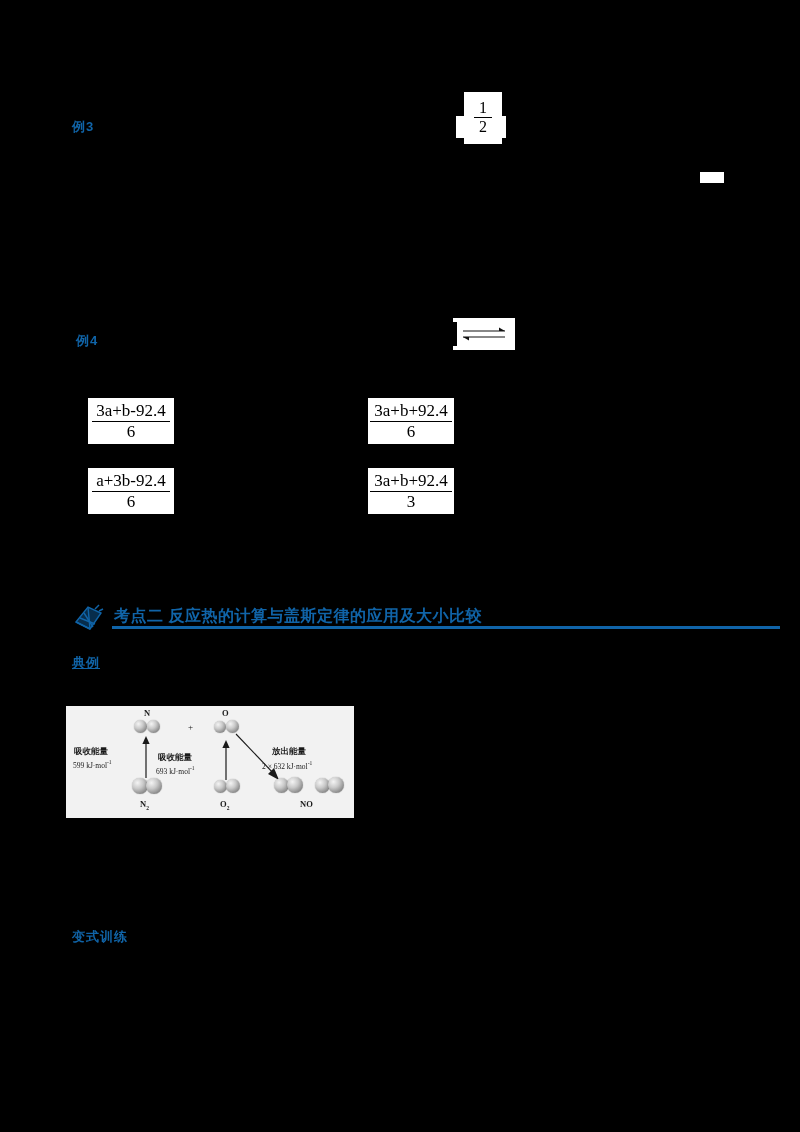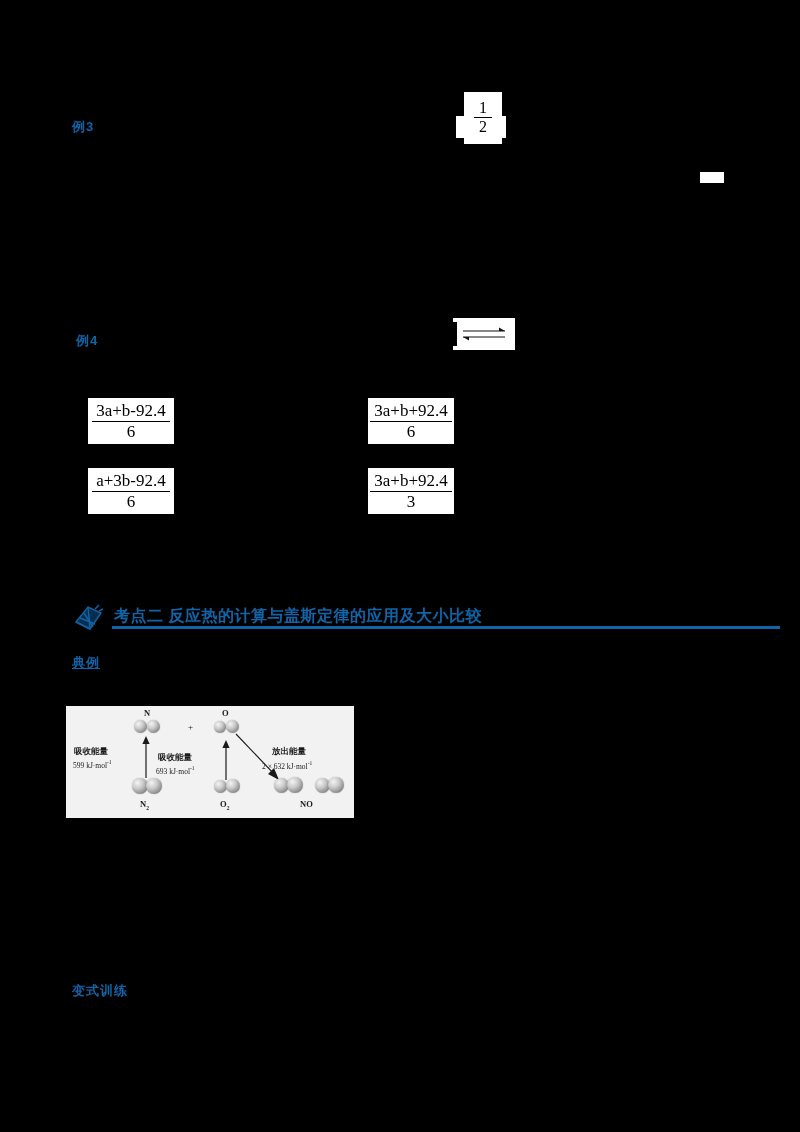--- a/index.html
+++ b/index.html
@@ -226,15 +226,15 @@
     <div class="atom" style="left:160px;top:73px;width:14px;height:14px;"></div>
     <div class="lbl atom-label" style="left:154px;top:93px;"><span>O</span><span class="sub">2</span></div>
 
     <div class="atom" style="left:208px;top:72px;width:15px;height:15px;"></div>
     <div class="atom" style="left:221px;top:71px;width:16px;height:16px;"></div>
     <div class="atom" style="left:249px;top:72px;width:15px;height:15px;"></div>
     <div class="atom" style="left:262px;top:71px;width:16px;height:16px;"></div>
     <div class="lbl atom-label" style="left:234px;top:93px;">NO</div>
   </div>
 
-  <div class="tag" style="left:72px;top:982px;">变式训练</div>
+  <div class="tag" style="left:72px;top:928px;">变式训练</div>
 
 </div>
 
 </body></html>

